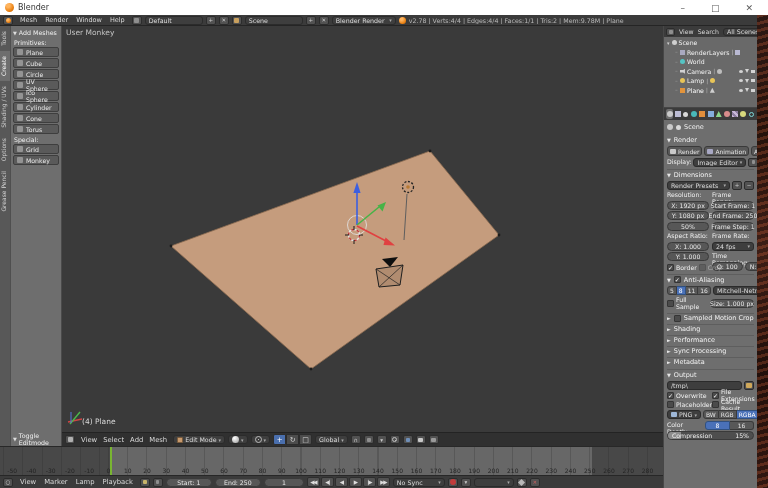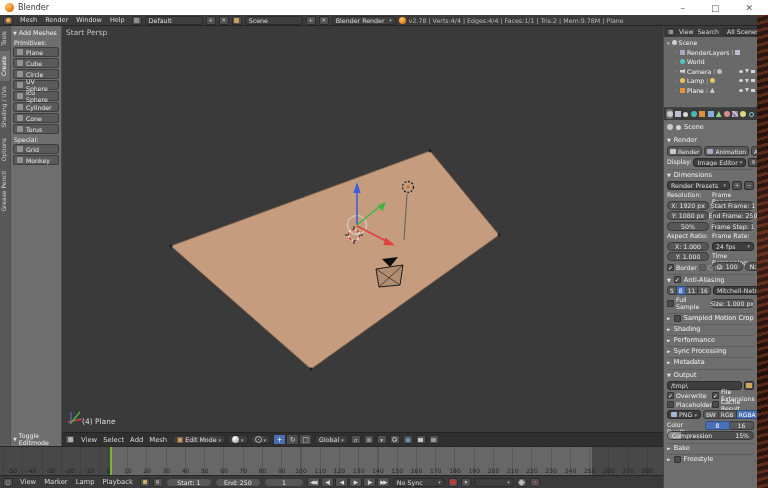--- a/index.html
+++ b/index.html
@@ -300,21 +300,21 @@
                     <line x1="295" y1="200" x2="324" y2="215" stroke="#e04141" stroke-width="1.6"></line>
                     <polygon points="333,219.5 323.5,211.5 321.5,219" fill="#e04141"></polygon>
                   </g>
 
                   <g>
                     <line x1="6" y1="396" x2="20" y2="393" stroke="#d04545" stroke-width="1.4"></line>
                     <line x1="8" y1="398" x2="18" y2="386" stroke="#4cb84c" stroke-width="1.4"></line>
                     <line x1="9" y1="397" x2="9" y2="386" stroke="#5577dd" stroke-width="1"></line>
                   </g>
                 </svg>
-                <span class="vplabel">Start Persp</span>
+                <span class="vplabel">User Monkey</span>
                 <span class="objlabel">(4) Plane</span>
               </div>
 
               <div class="vpheader">
                 <div class="sbtn">
                     <span class="icoblk" style="width:5px;height:5px;background:#b0b0b0"></span>
                   </div>
                 <div class="menurow" id="vp-menus">
                     <span class="mnu">View</span>
                     <span class="mnu">Select</span>
@@ -751,31 +751,20 @@
                   </div>
               </div>
               <div class="prow">
                 <div class="slider">
                   <span class="fill" id="comp-fill" style="width: 15%;"></span>
                   <span>Compression</span>
                   <span>15%</span>
                 </div>
               </div>
 
-              <div id="collapsed-bottom">
-                  <div class="phdr">
-                    <span class="tri">►</span>
-                    <span>Bake</span>
-                  </div>
-                  <div class="phdr">
-                    <span class="tri">►</span>
-                    <span class="chk"></span>
-                    <span>Freestyle</span>
-                  </div>
-                </div>
 
             </div>
           </div>
         </div>
       </div>
     </div>
 
     <div class="wall"></div>
   </div>
 </div>

